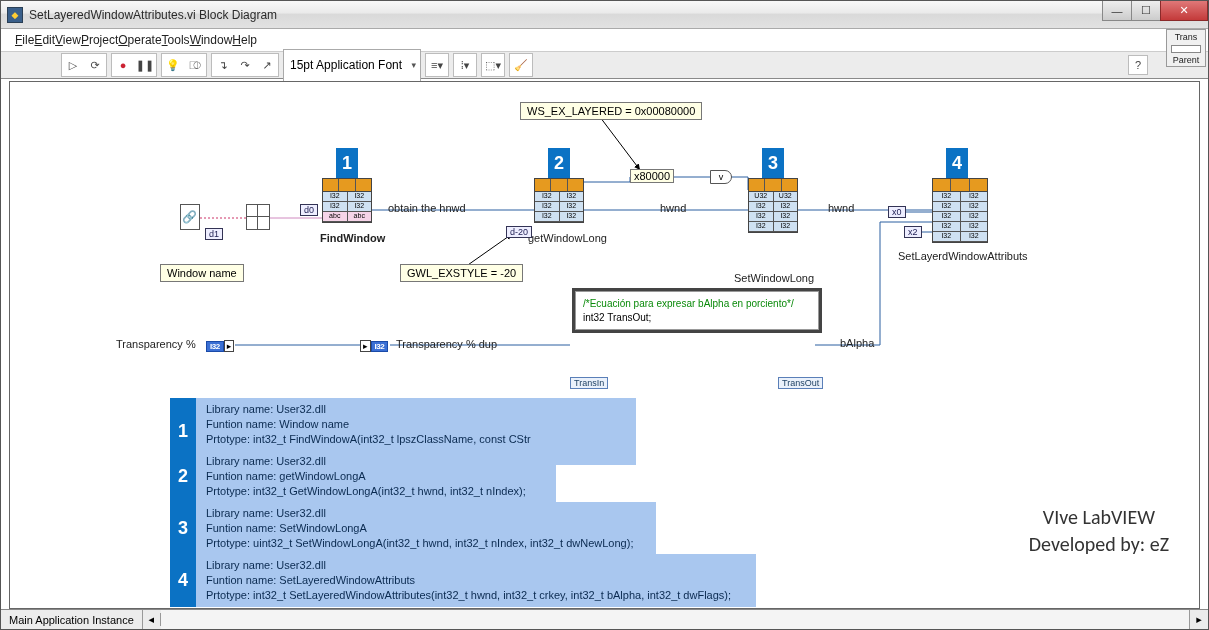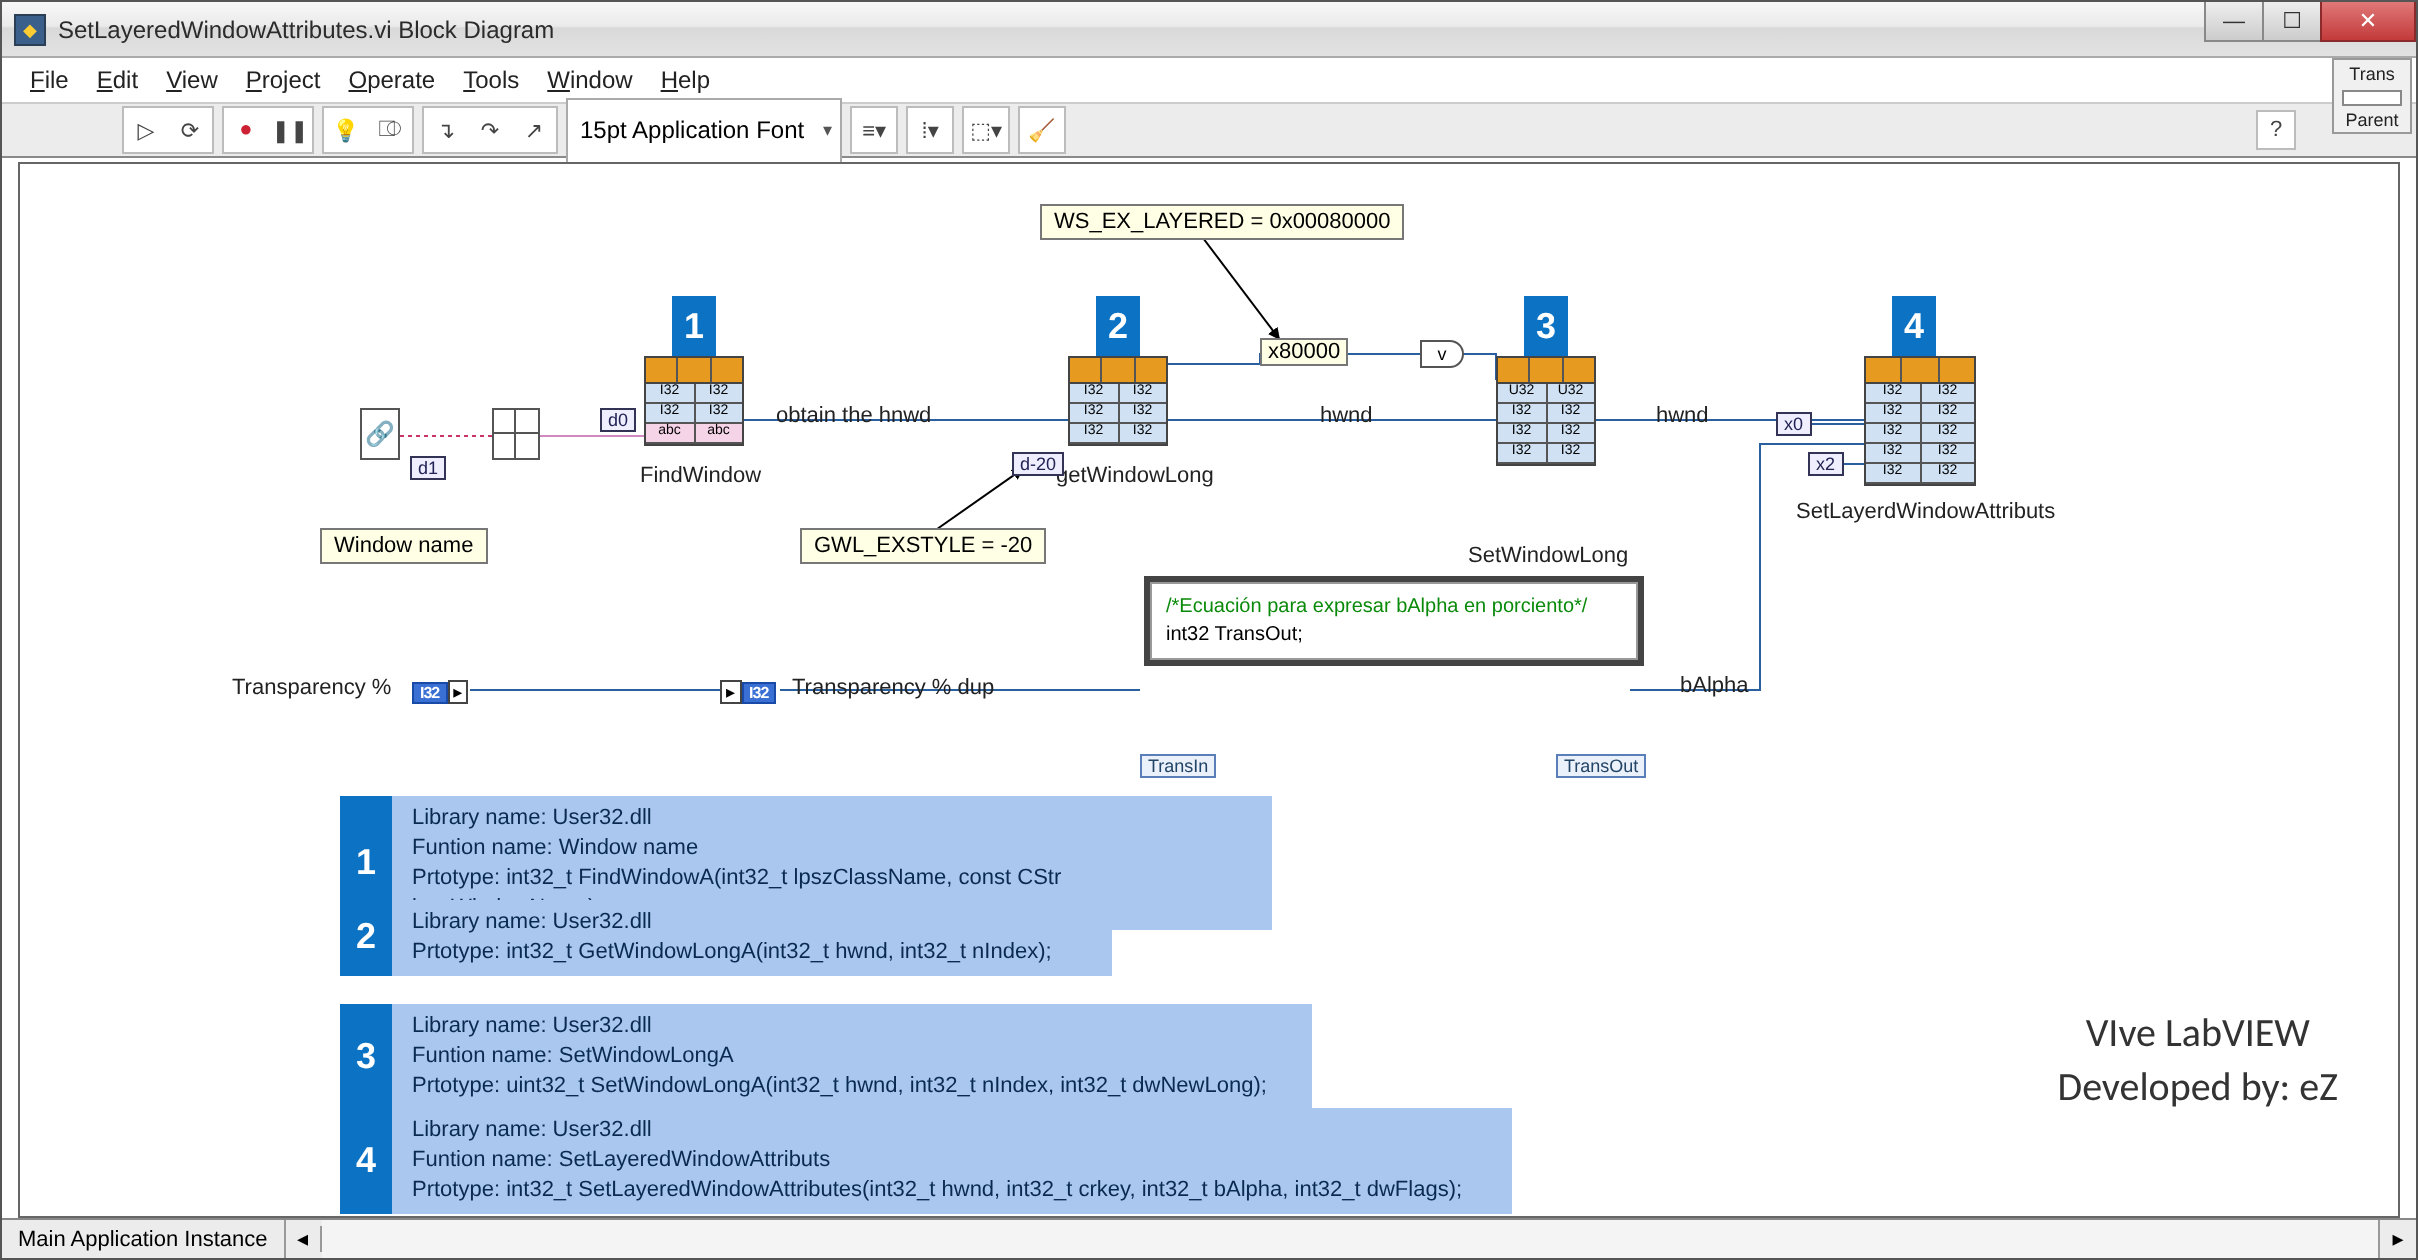--- a/index.html
+++ b/index.html
@@ -6,21 +6,21 @@
 body{font-family:"Segoe UI",Tahoma,Arial,sans-serif;font-size:12px;background:#fff;overflow:hidden;}
 
 
 .window{width:1209px;height:630px;border:1px solid #555;position:relative;background:#fff;}
 .titlebar{height:28px;background:linear-gradient(to bottom,#f8f8f8 0%,#eaeaea 45%,#d9d9d9 48%,#e2e2e2 100%);border-bottom:1px solid #aaa;display:flex;align-items:center;padding-left:6px;color:#2b2b2b;position:relative;}
 .titlebar .icon{width:16px;height:16px;background:#3a5f8a;border:1px solid #2a3f55;margin-right:6px;display:flex;align-items:center;justify-content:center;color:#fc3;font-size:9px;}
 .title-controls{position:absolute;right:0;top:0;height:20px;display:flex;}
 .tctrl{width:30px;height:20px;border:1px solid #888;border-top:none;display:flex;align-items:center;justify-content:center;background:linear-gradient(to bottom,#eee,#ccc);font-size:11px;color:#333;margin-left:-1px;}
 .tctrl.close{background:linear-gradient(to bottom,#e07878,#c33a3a);color:#fff;width:48px;border-color:#8a2a2a;}
 .tctrl.max{}
-.menubar{height:22px;display:flex;align-items:center;gap:14px;padding:0 14px;color:#222;position:relative;}
+.menubar{height:22px;display:flex;align-items:center;padding:0 14px;color:#222;position:relative;}
 .menubar span u{text-decoration:underline;}
 .trans-box{position:absolute;right:2px;top:0;width:40px;height:38px;border:1px solid #999;background:#f0f0f0;font-size:9px;text-align:center;padding-top:2px;line-height:1.2;}
 .toolbar{height:28px;border-top:1px solid #ccc;border-bottom:1px solid #8a8a8a;background:#ececec;display:flex;align-items:center;padding:0 60px;gap:4px;}
 .tbgroup{display:flex;gap:2px;border:1px solid #bcbcbc;background:#fff;padding:1px;}
 .tbbtn{width:20px;height:20px;display:flex;align-items:center;justify-content:center;font-size:11px;color:#444;}
 .tbbtn.red{color:#c23;}
 .fontsel{border:1px solid #aaa;background:#fff;height:33px;padding:0 18px 0 6px;display:flex;align-items:center;font-size:12px;position:relative;}
 .fontsel:after{content:"▾";position:absolute;right:4px;font-size:9px;color:#555;}
 .help-right{margin-left:auto;display:flex;gap:2px;}
 .help-right .tbbtn{border:1px solid #bcbcbc;background:#fff;}
@@ -193,21 +193,21 @@
           <div class="row blue">
               <span>I32</span>
               <span>I32</span>
             </div>
           <div class="row pink">
               <span>abc</span>
               <span>abc</span>
             </div>
         </div>
       </div>
-      <div class="free-label" style="top:54px;left:-2px;">FindWindow</div>
+      <div class="free-label" style="top:54px;left:-2px;font-weight:bold;">FindWindow</div>
     </div>
 
     <div class="node" style="left:524px;top:96px;">
       <div class="blue-tag" style="position:absolute;top:-30px;left:14px;">2</div>
       <div class="call-lib">
         <div class="head">
             <i></i>
             <i></i>
             <i></i>
           </div>
@@ -327,20 +327,21 @@
       <div class="txt" style="width:440px;">
         <div>Library name: User32.dll</div>
         <div>Funtion name: Window name</div>
         <div>Prtotype: int32_t FindWindowA(int32_t lpszClassName, const CStr lpszWindowName);</div>
       </div>
     </div>
     <div class="node desc-block" style="left:160px;top:368px;">
       <div class="num">2</div>
       <div class="txt" style="width:360px;">
         <div>Library name: User32.dll</div>
+        <div>Funtion name: getWindowLongA</div>
         <div>Prtotype: int32_t GetWindowLongA(int32_t hwnd, int32_t nIndex);</div>
       </div>
     </div>
     <div class="node desc-block" style="left:160px;top:420px;">
       <div class="num">3</div>
       <div class="txt" style="width:460px;">
         <div>Library name: User32.dll</div>
         <div>Funtion name: SetWindowLongA</div>
         <div>Prtotype: uint32_t SetWindowLongA(int32_t hwnd, int32_t nIndex, int32_t dwNewLong);</div>
       </div>

